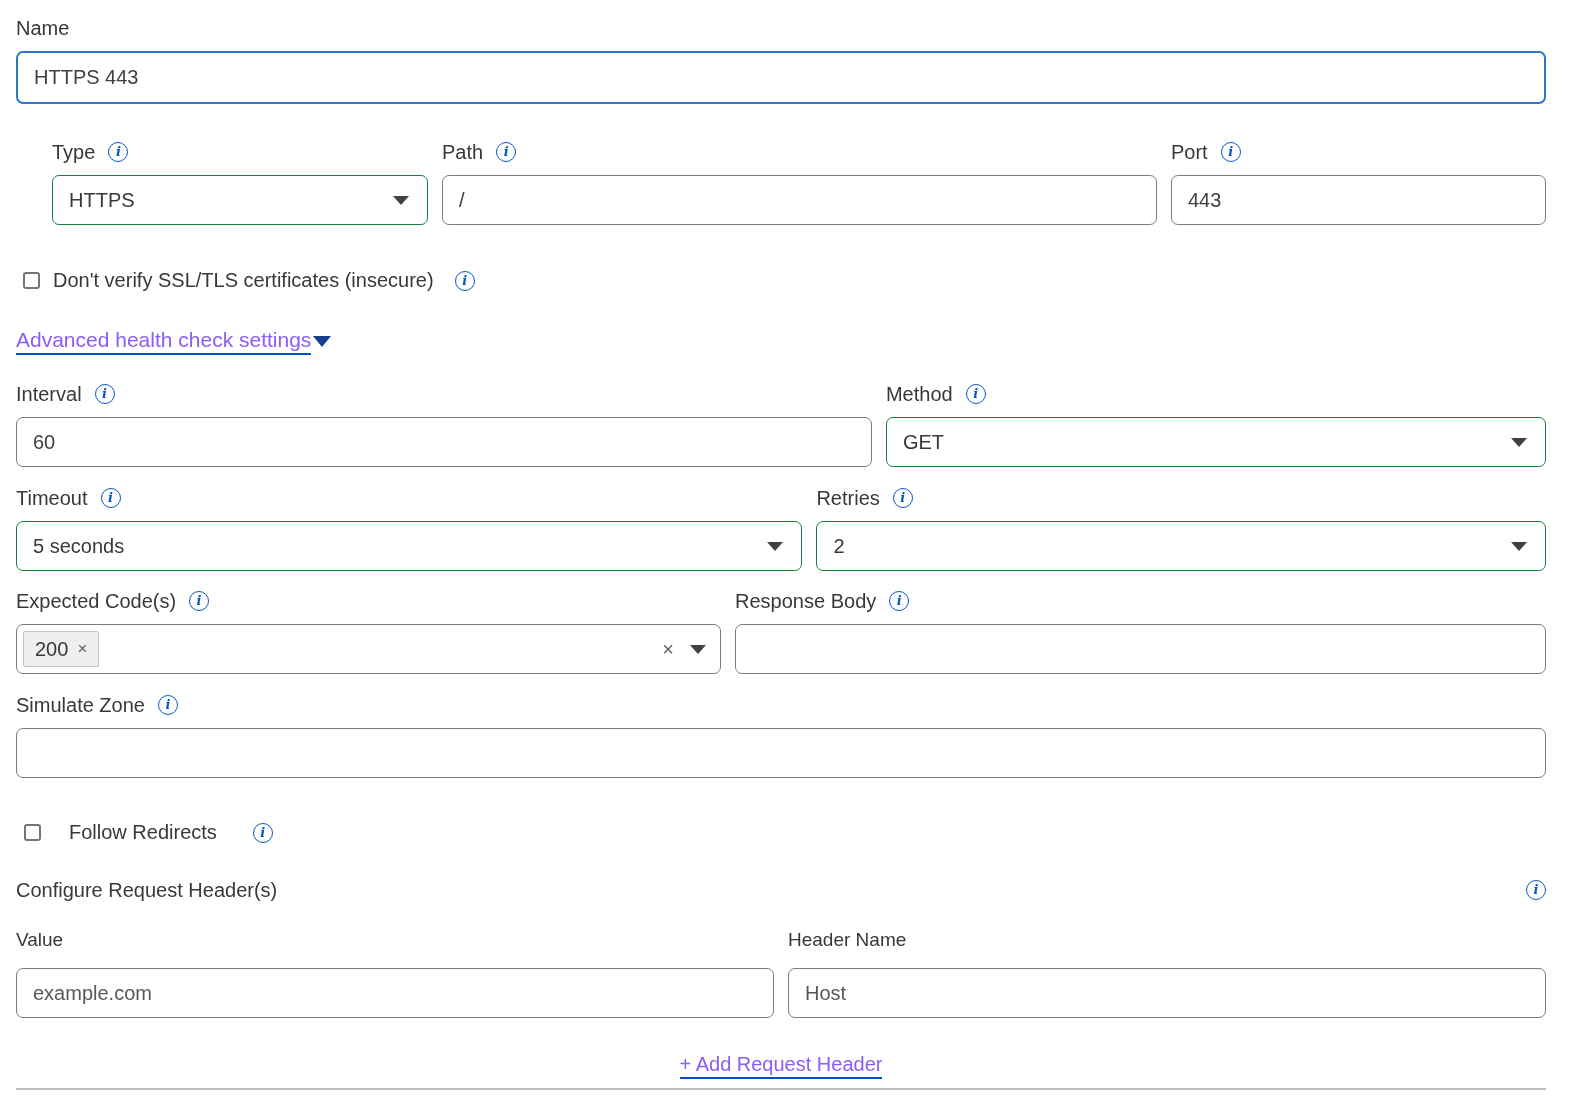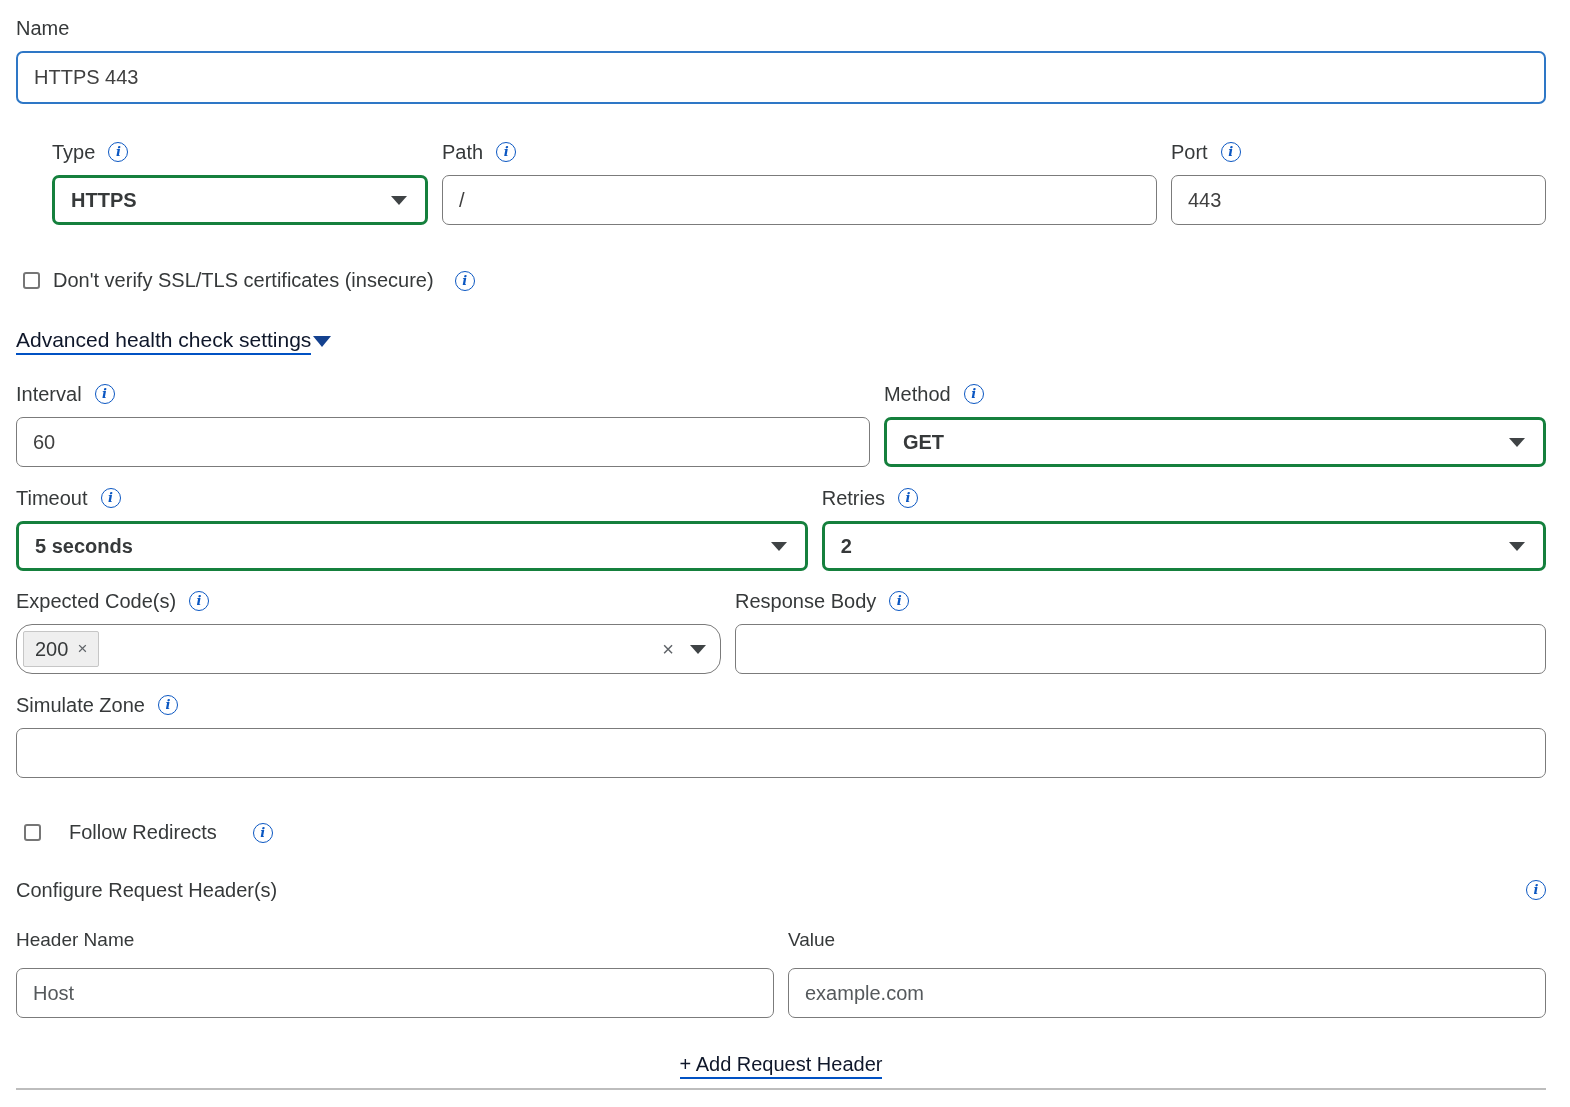--- a/index.html
+++ b/index.html
@@ -31,50 +31,50 @@
     border: 1px solid #7b7b7b; border-radius: 7px;
     background: #fff; color: #404040;
     font-family: "Liberation Sans", sans-serif;
     font-size: 20px; padding: 0 16px; outline: none;
   }
   .text-input.focused { border: 2px solid #2e77c6; height: 53px; }
   .text-input.muted { color: #55595c; }
 
   .select {
     position: relative; height: 50px;
-    border: 3px solid #15803d; border-radius: 7px;
+    border: 1px solid #15803d; border-radius: 7px;
     background: #fff; display: flex; align-items: center;
-    font-size: 20px; padding: 0 44px 0 16px; cursor: pointer; font-weight: bold;
+    font-size: 20px; padding: 0 44px 0 16px; cursor: pointer;
   }
   .caret {
     width: 0; height: 0;
     border-left: 8px solid transparent; border-right: 8px solid transparent;
     border-top: 9px solid #3f4345;
   }
   .select .caret { position: absolute; right: 18px; top: 50%; margin-top: -4px; }
 
   .row { display: flex; gap: 14px; }
   .row .grow { flex: 1 1 auto; min-width: 0; }
 
   .checkbox {
     display: inline-block; width: 17px; height: 17px; flex: 0 0 17px;
     border: 2px solid #767676; border-radius: 3px; background: #fff; cursor: pointer;
   }
   .check-row { display: flex; align-items: center; font-size: 20px; }
 
-  .link { color: #0f172a; font-size: 21px; text-decoration: none; cursor: pointer; }
+  .link { color: #8b5cf6; font-size: 21px; text-decoration: none; cursor: pointer; }
   .link-underline { border-bottom: 2px solid #0051c3; padding-bottom: 2px; }
   .adv-caret {
     display: inline-block; width: 0; height: 0; margin-left: 2px;
     border-left: 9px solid transparent; border-right: 9px solid transparent;
     border-top: 11px solid #14418f; vertical-align: middle;
   }
 
   .multiselect {
-    height: 50px; border: 1px solid #7b7b7b; border-radius: 16px;
+    height: 50px; border: 1px solid #7b7b7b; border-radius: 7px;
     display: flex; align-items: center; padding: 0 14px 0 6px; background: #fff;
   }
   .tag {
     display: inline-flex; align-items: center; gap: 9px;
     background: #efefef; border: 1px solid #c6c6c6; border-radius: 2px;
     height: 36px; padding: 0 11px; font-size: 20px; color: #36393a;
   }
   .tag .tag-x { color: #5f6368; font-size: 17px; cursor: pointer; }
   .ms-right { margin-left: auto; display: flex; align-items: center; gap: 16px; }
   .ms-clear { color: #5f6368; font-size: 20px; cursor: pointer; }
@@ -237,29 +237,29 @@
 
   
   <div class="field-label mt-34" style="margin-bottom:16px;justify-content:space-between;">
     <span>Configure Request Header(s)</span>
     <span class="info-icon">i</span>
   </div>
 
   <div class="row mt-26">
     <div class="grow">
       <div class="field-label small-label">
+        <span>Value</span>
+      </div>
+      <input class="text-input muted" type="text" value="example.com" style="">
+    </div>
+    <div class="grow">
+      <div class="field-label small-label">
         <span>Header Name</span>
       </div>
       <input class="text-input muted" type="text" value="Host" style="">
-    </div>
-    <div class="grow">
-      <div class="field-label small-label">
-        <span>Value</span>
-      </div>
-      <input class="text-input muted" type="text" value="example.com" style="">
     </div>
   </div>
 
   
   <div class="mt-35">
     <a class="link" style="font-size:20px;"><span class="link-underline">+ Add Request Header</span></a>
   </div>
 
   <div class="divider"></div>
 

